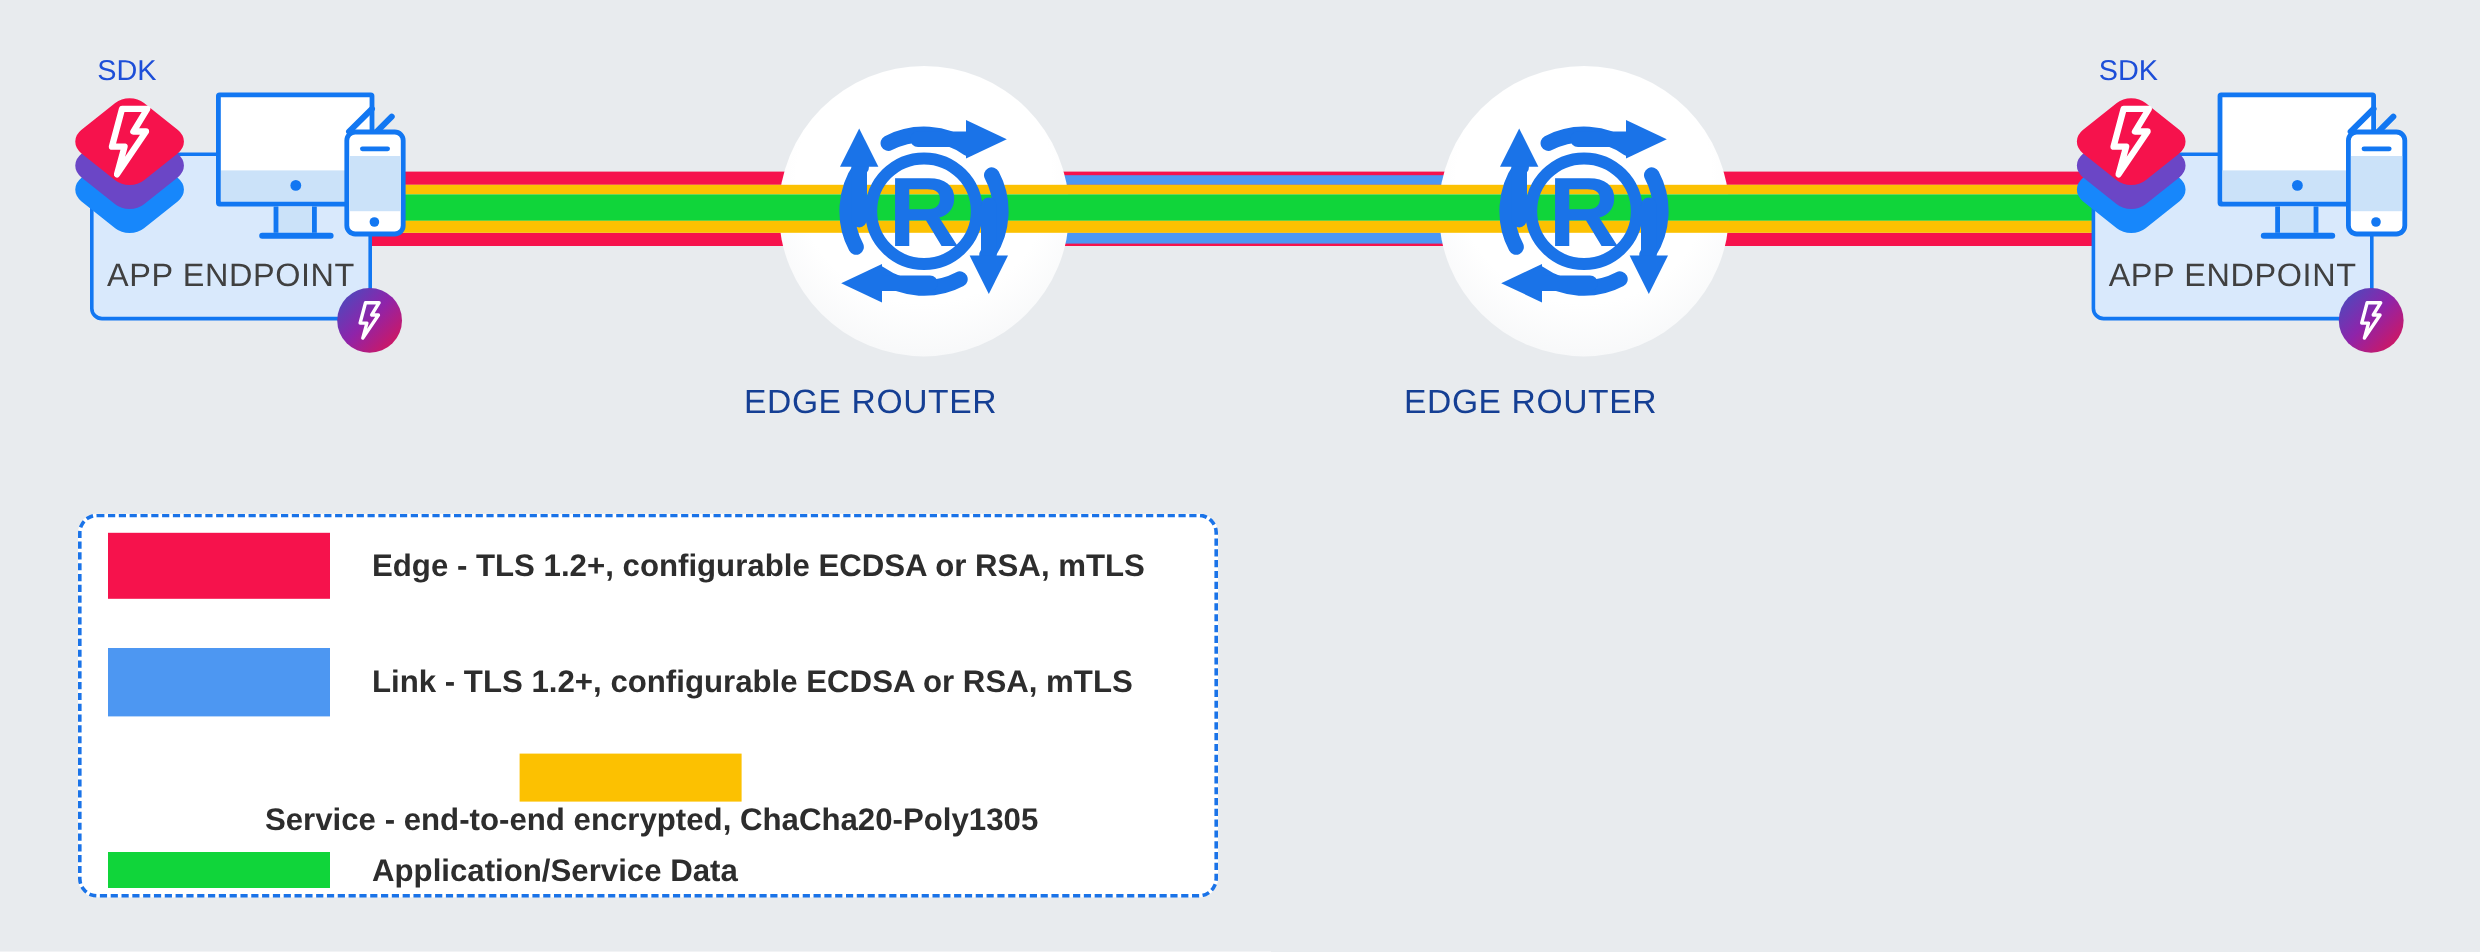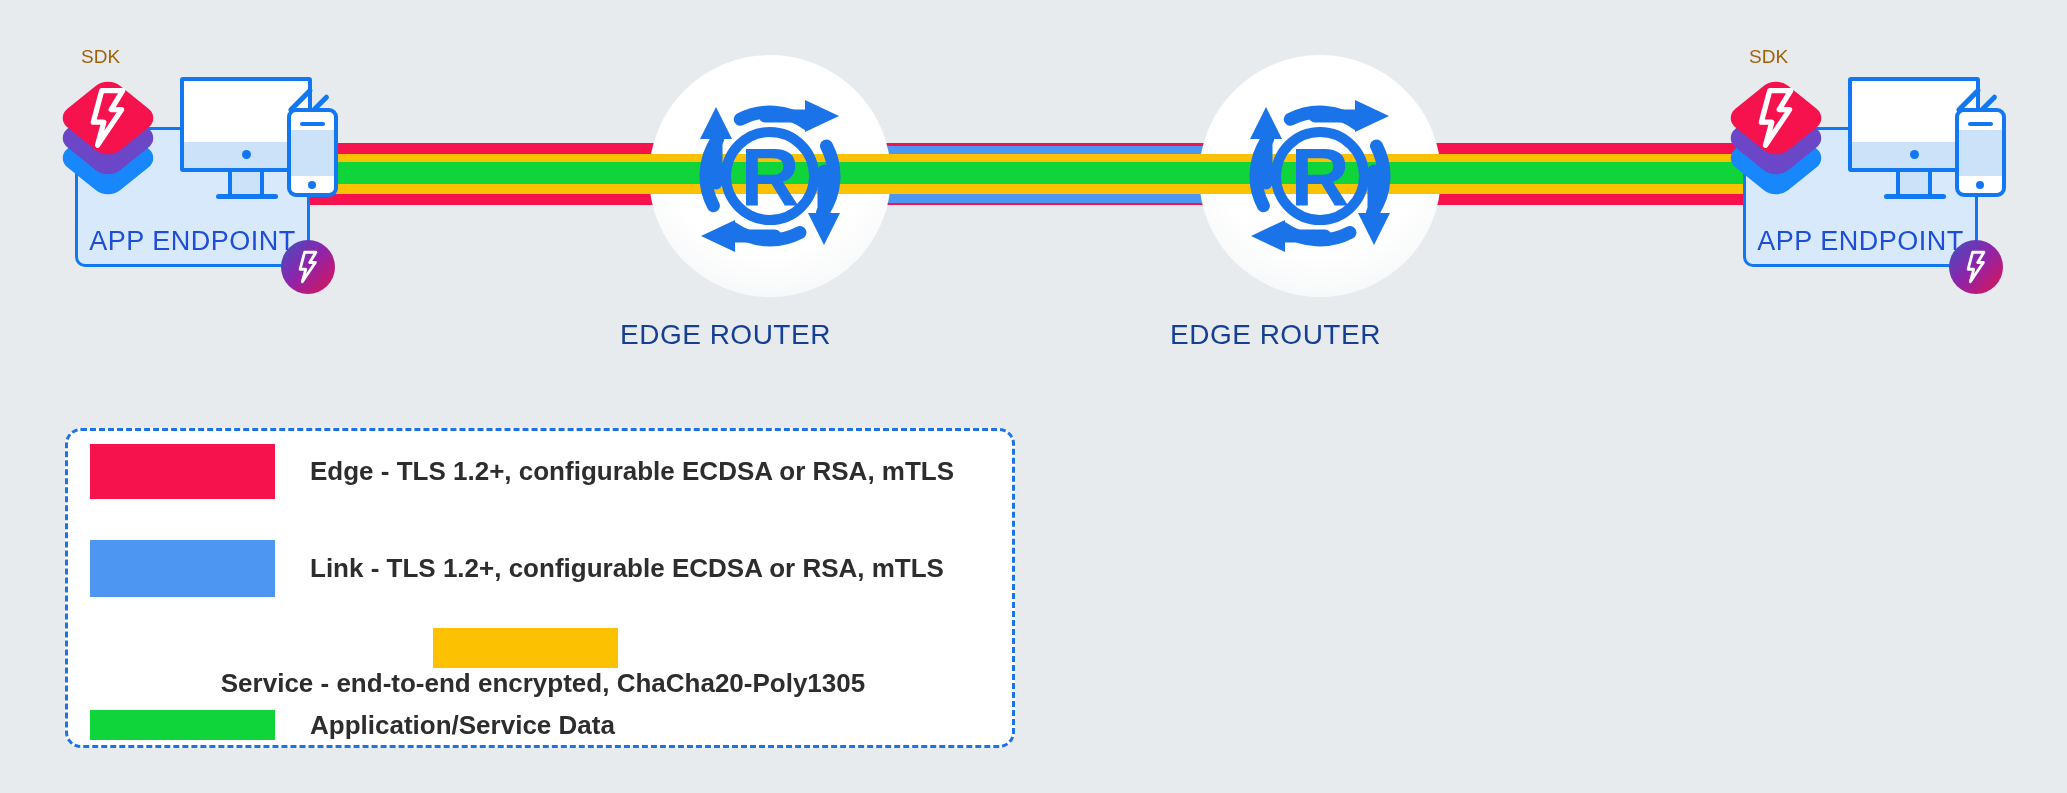--- a/index.html
+++ b/index.html
@@ -32,28 +32,28 @@
     position:absolute;top:319px;width:300px;text-align:left;z-index:6;
     color:#153f94;font-size:28px;letter-spacing:0.5px;
   }
   .router-label.l1{left:620px;}
   .router-label.l2{left:1170px;}
 
   
   .ep-group{position:absolute;top:40px;width:290px;height:260px;z-index:6;}
   .ep-left{left:55px;}
   .ep-right{left:1723px;}
-  .sdk-label{position:absolute;left:26px;top:6px;color:#a16207;font-size:19px;}
+  .sdk-label{position:absolute;left:26px;top:6px;color:#1d4ed8;font-size:24px;}
   .ep-box{
     position:absolute;left:20px;top:87px;width:229px;height:134px;
     background:#d9e9fc;border:3px solid #1277f2;border-radius:10px;
   }
   .ep-label{
     position:absolute;left:20px;top:174px;width:235px;text-align:center;
-    color:#1d4ed8;font-size:27px;letter-spacing:0.5px;margin-top:12px;
+    color:#404040;font-size:27px;letter-spacing:0.5px;
   }
   .sdk-stack{position:absolute;left:0px;top:36px;width:110px;height:164px;}
   
   .monitor-screen{
     position:absolute;left:125px;top:37px;width:124px;height:87px;
     background:#ffffff;border:4px solid #1277f2;border-radius:3px;overflow:hidden;
   }
   .monitor-band{position:absolute;left:0;bottom:0;width:100%;height:26px;background:#cbe2f9;}
   .monitor-dot{position:absolute;left:58px;bottom:9px;width:9px;height:9px;border-radius:50%;background:#1277f2;}
   .monitor-stem{

